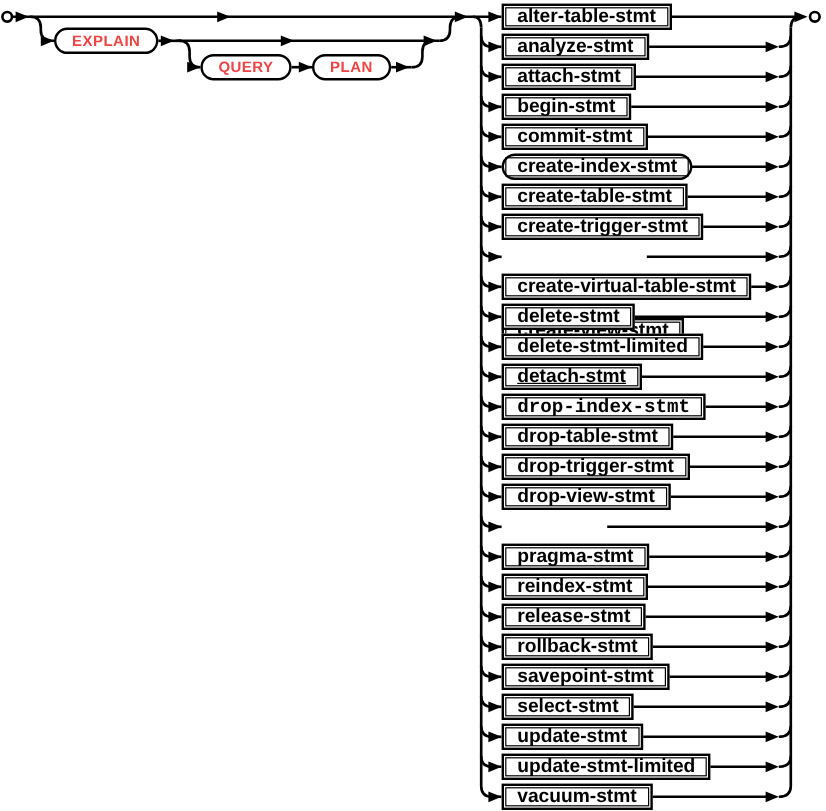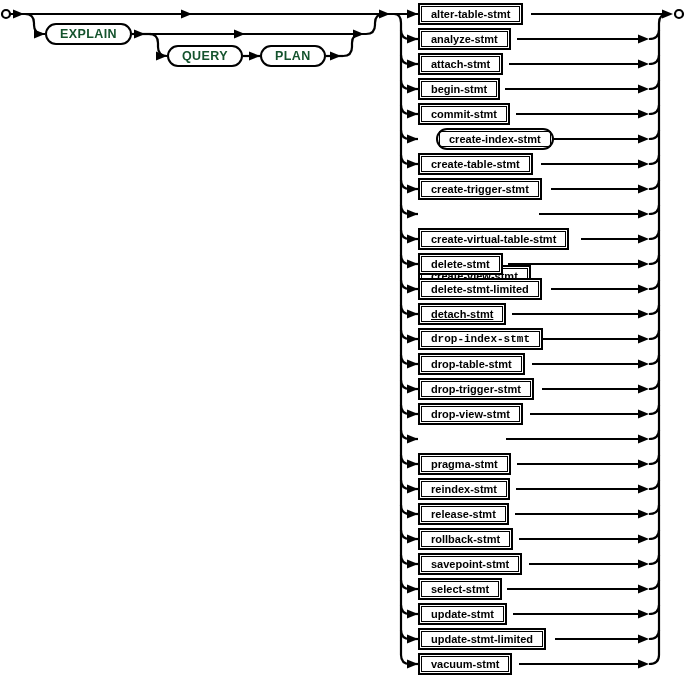--- a/index.html
+++ b/index.html
@@ -8,29 +8,29 @@
     font-family:"Liberation Sans",sans-serif;overflow:hidden;
   }
   #wires{position:absolute;left:0;top:0;}
   .wire{fill:none;stroke:#000000;stroke-width:2.2;stroke-linecap:butt;}
   .ah{fill:#000000;stroke:none;}
   .term{fill:#ffffff;stroke:#000000;stroke-width:2.2;}
   .pill{
     position:absolute;box-sizing:border-box;height:22px;z-index:2;
     display:inline-flex;align-items:center;justify-content:center;
     padding:0 13px;border:2.5px solid #000;border-radius:12px;background:#fff;
-    font-weight:bold;font-size:12.5px;letter-spacing:.4px;white-space:nowrap;color:#14532d;
+    font-weight:bold;font-size:12.5px;letter-spacing:.4px;white-space:nowrap;color:#ef4444;
   }
   .nt{
     position:absolute;box-sizing:border-box;height:22px;z-index:2;
     display:inline-flex;border:2px solid #000;padding:1px;background:#fff;
   }
   .nt-in{
     display:inline-flex;align-items:center;border:1px solid #000;
-    padding:0 9px;font-weight:bold;font-size:11px;white-space:nowrap;color:#000;
+    padding:0 9px;font-weight:bold;font-size:16px;white-space:nowrap;color:#000;
   }
 </style>
 </head>
 <body>
 
 <div id="stage">
   <svg id="wires" width="688" height="676" viewBox="0 0 688 676">
       <circle cx="6" cy="14" r="4" class="term"></circle>
       <path d="M 10 14 L 418 14" class="wire"></path>
       <polygon points="24,14 13,9.5 13,18.5" class="ah"></polygon>
@@ -228,21 +228,21 @@
     </div>
     <div class="nt" style="left: 418px; top: 53px;">
       <div class="nt-in">attach-stmt</div>
     </div>
     <div class="nt" style="left: 418px; top: 78px;">
       <div class="nt-in">begin-stmt</div>
     </div>
     <div class="nt" style="left: 418px; top: 103px;">
       <div class="nt-in">commit-stmt</div>
     </div>
-    <div class="nt" style="left: 436px; top: 128px; border-radius: 11px;">
+    <div class="nt" style="left: 418px; top: 128px; border-radius: 11px;">
       <div class="nt-in">create-index-stmt</div>
     </div>
     <div class="nt" style="left: 418px; top: 153px;">
       <div class="nt-in">create-table-stmt</div>
     </div>
     <div class="nt" style="left: 418px; top: 178px;">
       <div class="nt-in">create-trigger-stmt</div>
     </div>
     <div class="nt" style="left: 418px; top: 217px; margin-top: 48px;">
       <div class="nt-in">create-view-stmt</div>

